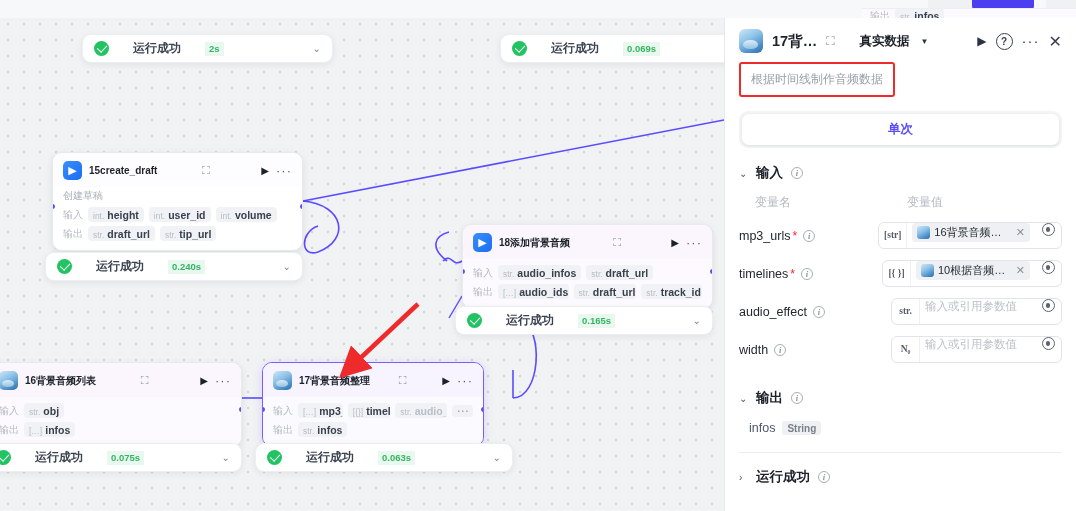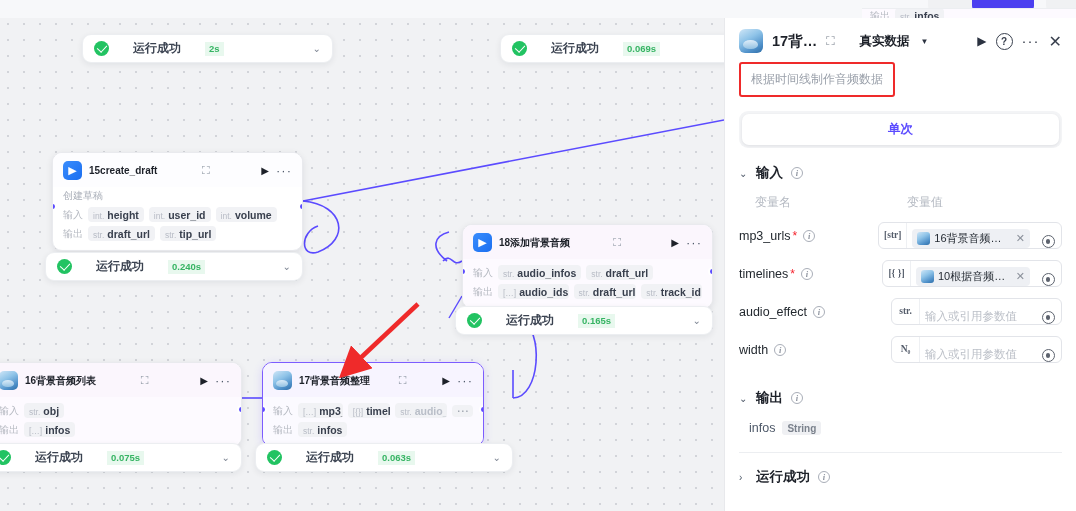--- a/index.html
+++ b/index.html
@@ -186,21 +186,21 @@
   .colhead { display: flex; margin: 12px 0 2px 16px; }
   .colhead div { font-size: 12px; color: #b4b9c2; }
   .col-a { width: 152px; }
 
   .prow2 { display: flex; align-items: center; margin-top: 11px; }
   .pname { width: 152px; display: flex; align-items: center; gap: 6px; }
   .pname .t { font-size: 12.5px; color: #23292f; }
   .req { color: #f5222d; font-size: 12px; margin-left: -4px; }
 
   .field {
-    flex: 1 1 auto; display: flex; align-items: flex-end;
+    flex: 1 1 auto; display: flex; align-items: flex-start;
     border: 1px solid #e2e4e9; border-radius: 6px; height: 27px;
     overflow: hidden; background: #fff;
   }
   .ftype {
     width: 28px; flex: 0 0 auto; text-align: center;
     font-size: 9.5px; color: #555d6b; font-weight: 700;
     border-right: 1px solid #eef0f3; line-height: 25px;
     font-family: "Liberation Serif", serif;
   }
   .fval { flex: 1 1 auto; display: flex; align-items: center; gap: 4px; padding: 0 5px; min-width: 0; }

